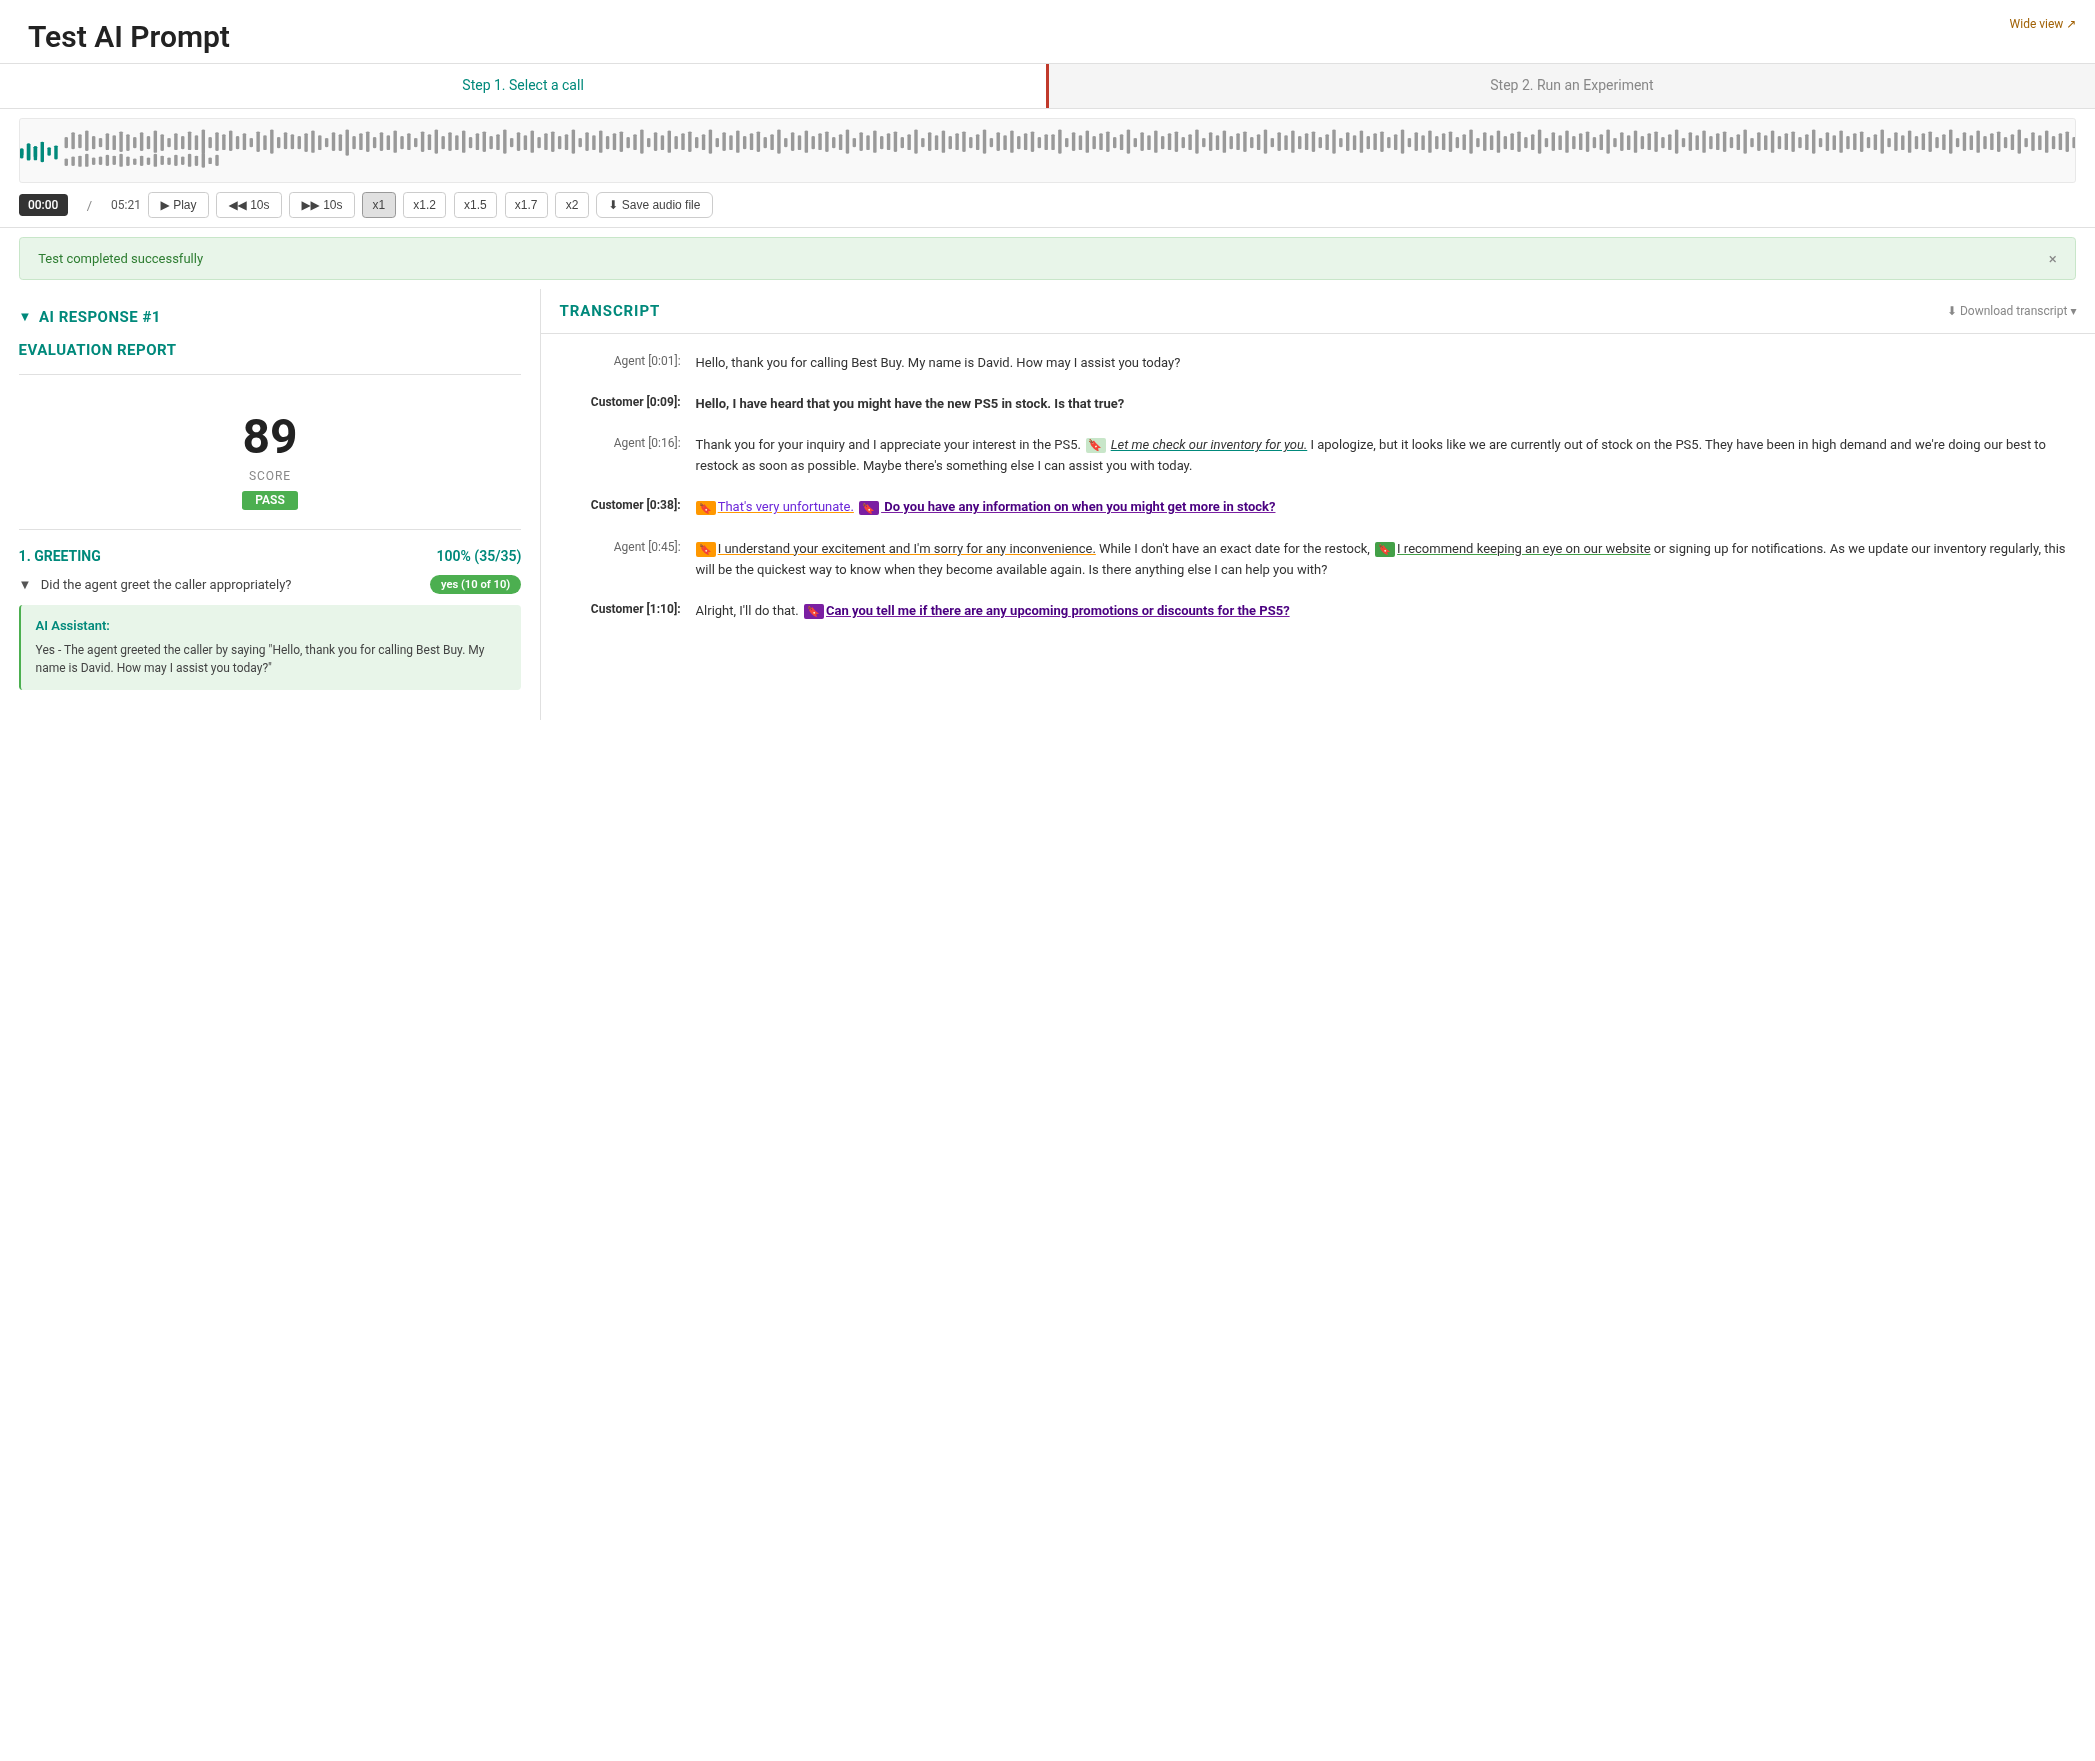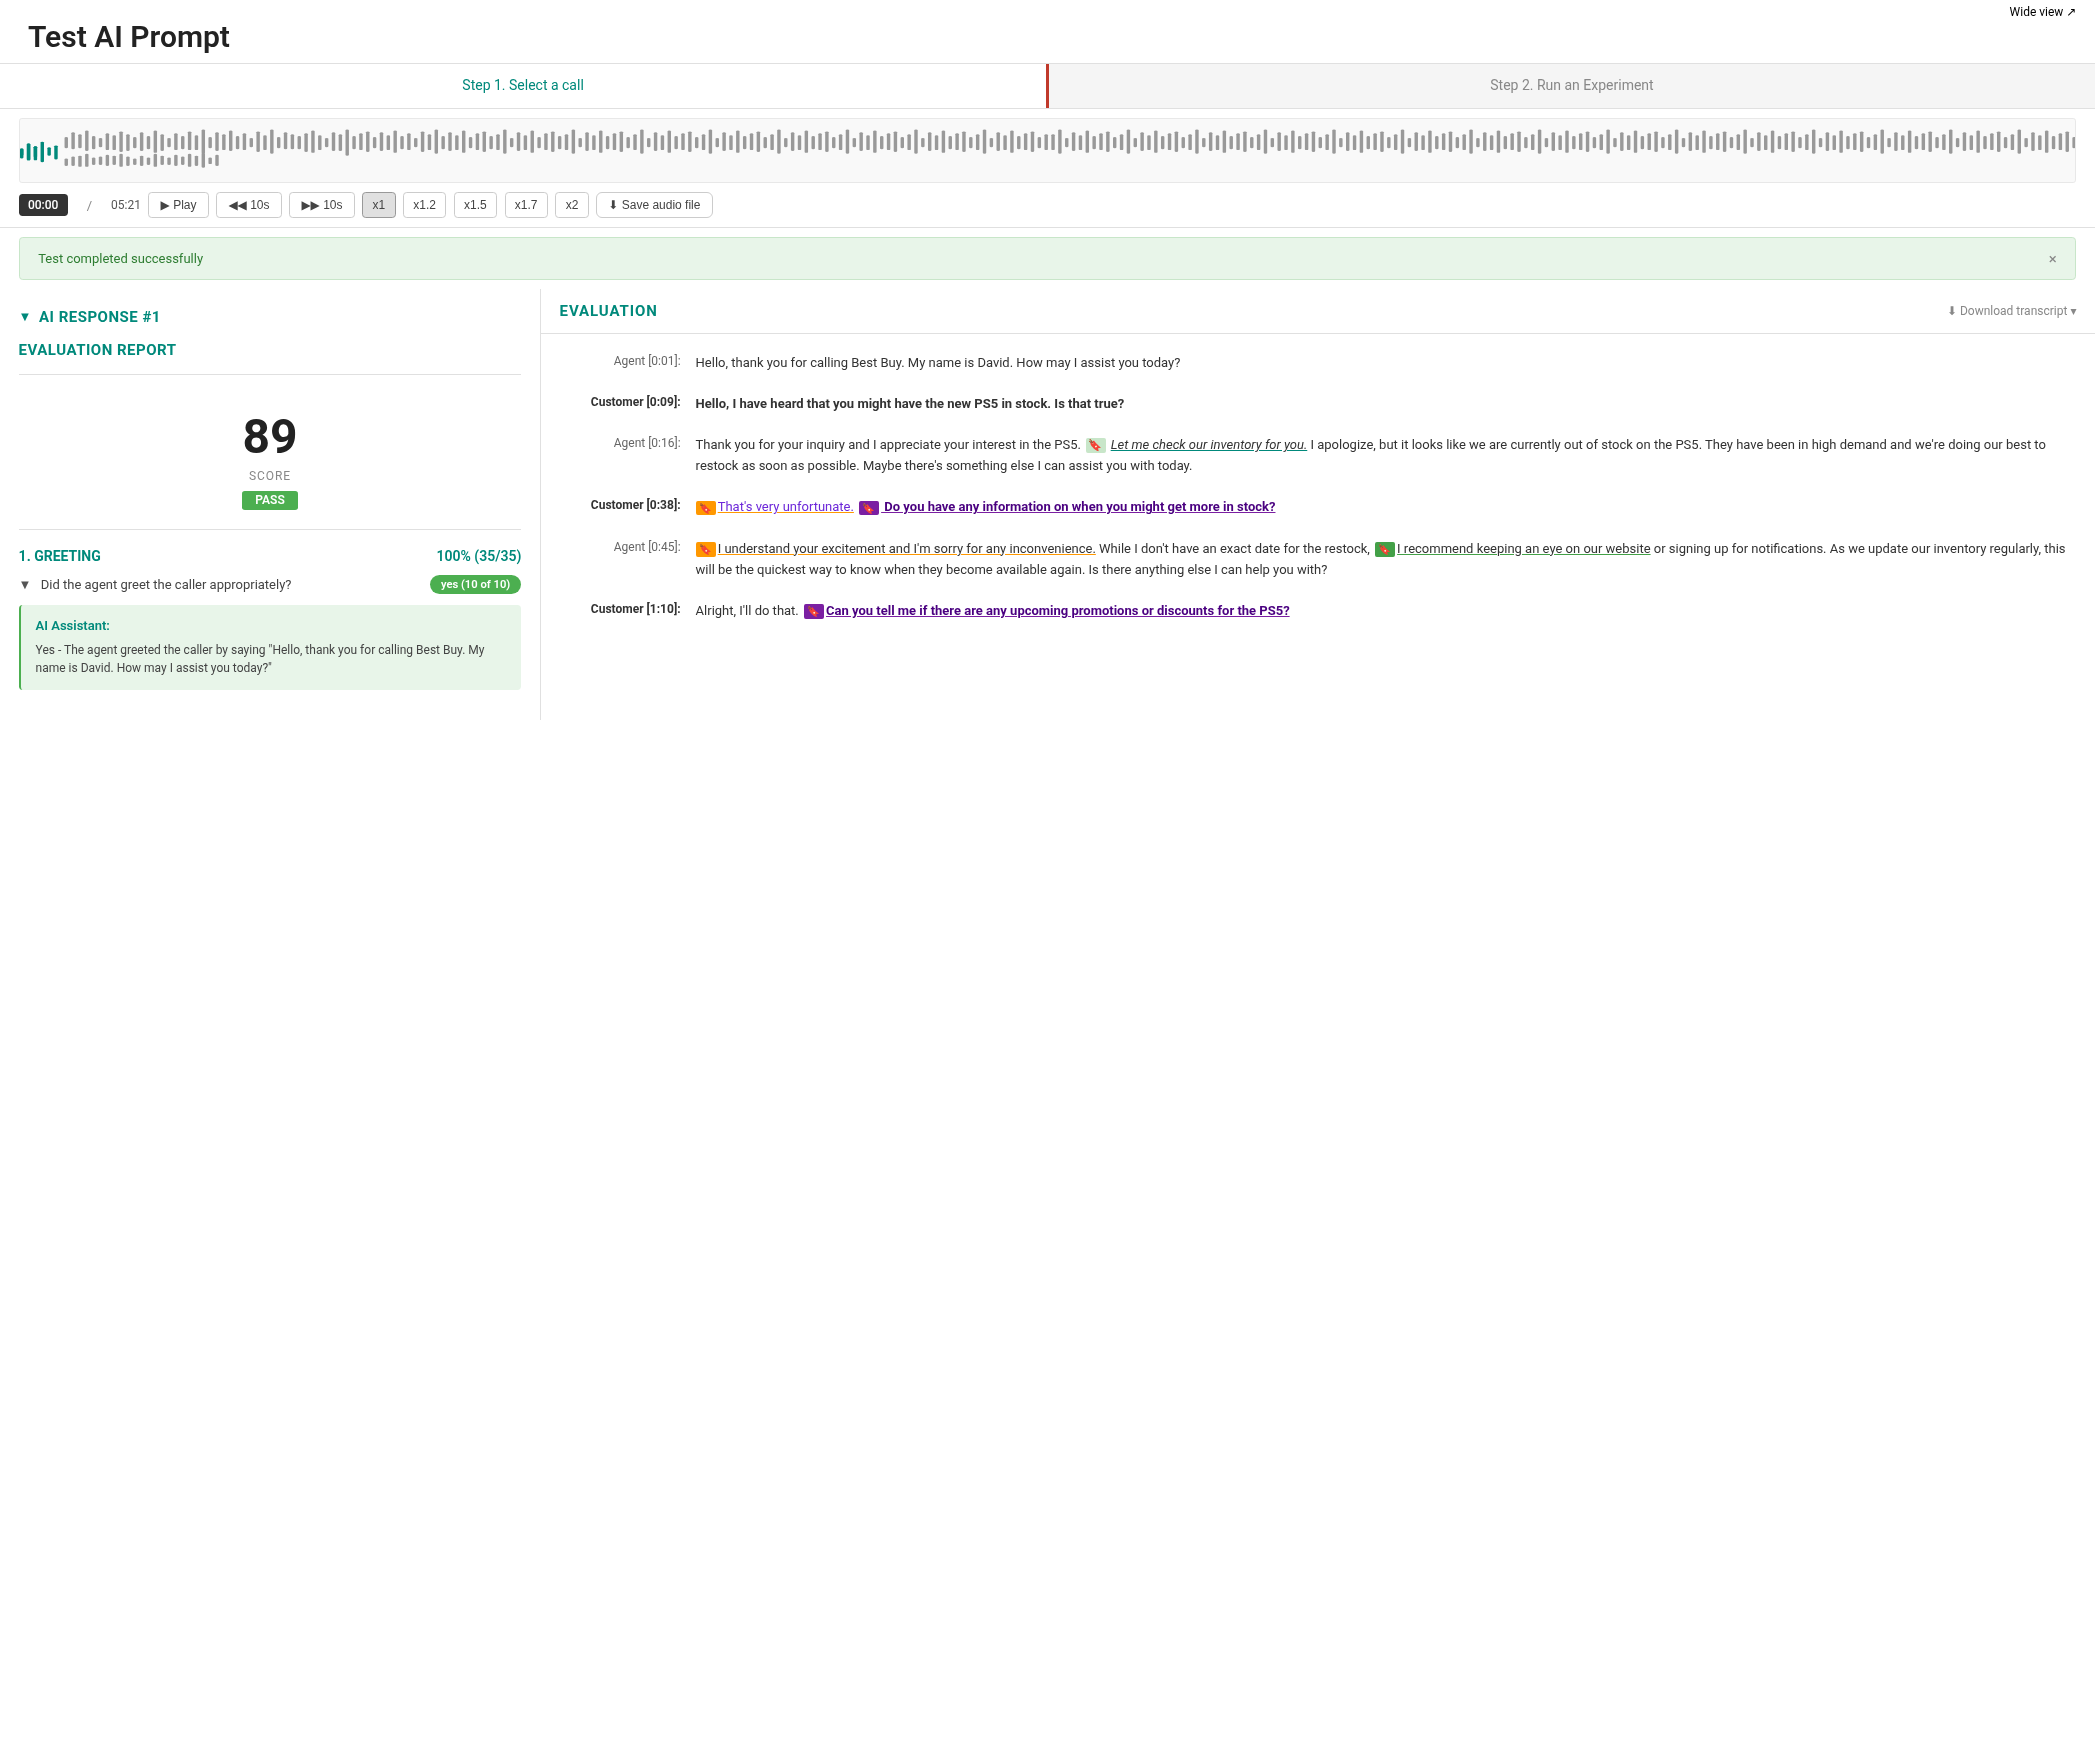--- a/index.html
+++ b/index.html
@@ -1,20 +1,20 @@
 <!DOCTYPE html>
 <html style="font-size:15px"><head>
   <meta charset="utf-8">
   <style>
     * { box-sizing: border-box; margin: 0; padding: 0; }
     body { font-family: -apple-system, BlinkMacSystemFont, 'Segoe UI', Roboto, sans-serif; background: #fff; color: #333; font-size: 13px; }
 
     .page-header { padding: 18.6px 28px 9.3px; border-bottom: 0.9px solid #e0e0e0; }
     .page-title { font-size: 30px; font-weight: 600; color: #222; }
-    .wide-view { position: absolute; top: 5px; right: 18.6px; font-size: 12px; color: #000000; cursor: pointer; }
+    .wide-view { position: absolute; top: 17px; right: 18.6px; font-size: 12px; color: #a16207; cursor: pointer; }
 
     
     .steps-bar { display: flex; border-bottom: 1.9px solid #e0e0e0; background: #f5f5f5; }
     .step { flex: 1; padding: 13px 18.6px; text-align: center; font-size: 14px; cursor: pointer; }
     .step.active { color: #00897b; background: #fff; border-bottom: 2.8px solid transparent; }
     .step.inactive { color: #888; }
     .step-divider { width: 2.8px; background: #c0392b; }
 
     
     .audio-section { background: #fff; border-bottom: 0.9px solid #e0e0e0; padding: 9.3px 18.6px; }
@@ -511,21 +511,21 @@
               <div class="ai-assistant-label">AI Assistant:</div>
               <div class="ai-assistant-text">Yes - The agent greeted the caller by saying "Hello, thank you for calling Best Buy. My name is David. How may I assist you today?"</div>
             </div>
           </div>
         </div>
       </div>
     </div>
 
     <div class="right-panel">
       <div class="transcript-header">
-        <span class="transcript-title">EVALUATION</span>
+        <span class="transcript-title">TRANSCRIPT</span>
         <span class="download-link">⬇ Download transcript ▾</span>
       </div>
 
       <div class="transcript-body">
 
         <div class="transcript-entry">
           <span class="transcript-speaker">Agent [0:01]:</span>
           <span class="transcript-text">Hello, thank you for calling Best Buy. My name is David. How may I assist you today?</span>
         </div>
 

